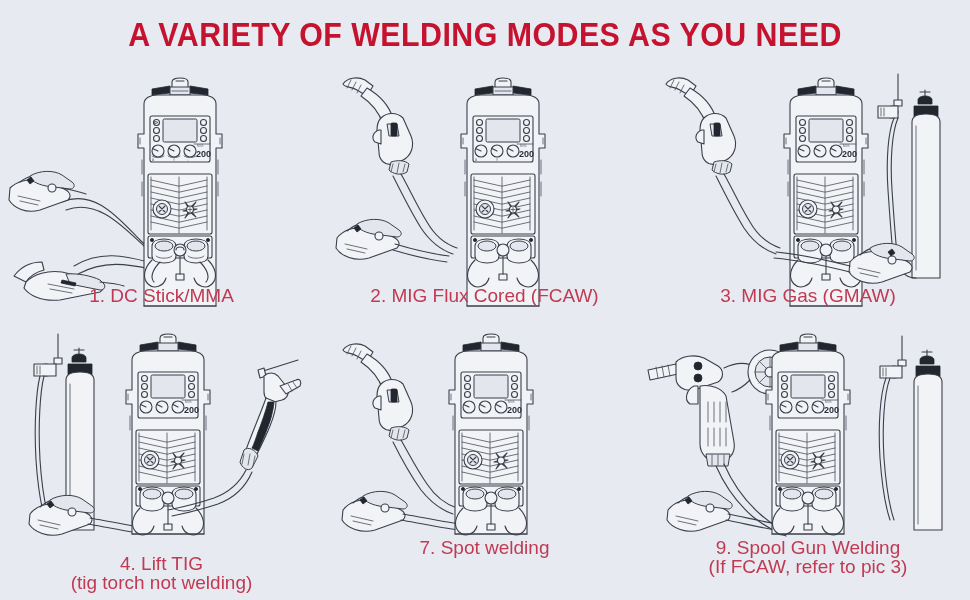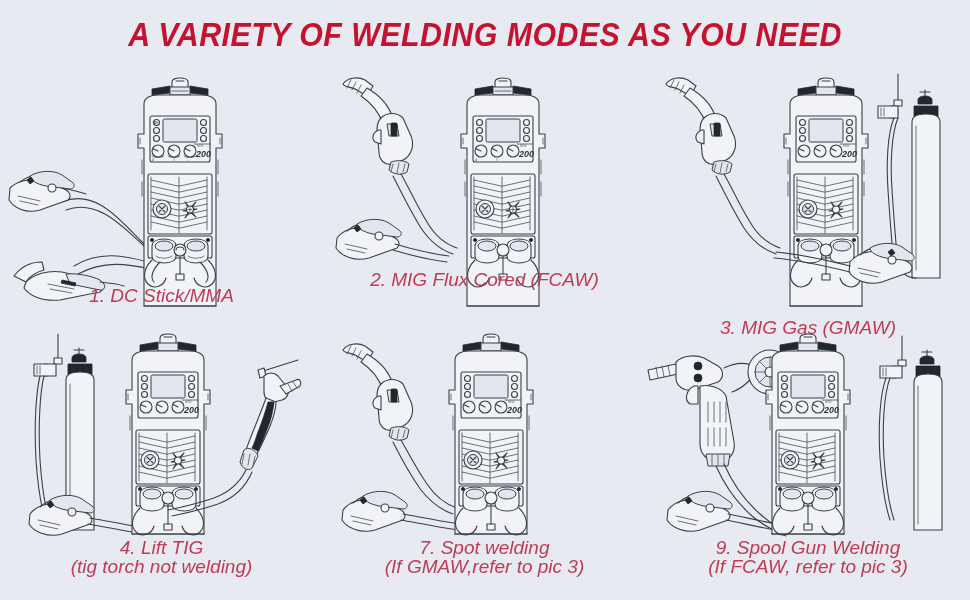--- a/index.html
+++ b/index.html
@@ -3,21 +3,21 @@
 <meta charset="utf-8">
 <style>
   html,body{margin:0;padding:0;}
   body{
     width:970px;height:600px;
     background:#e8eaf2;
     font-family:"Liberation Sans","DejaVu Sans",sans-serif;
     overflow:hidden;
     position:relative;
   }
-  #page{position:relative;width:970px;height:432px;font-style:italic;}
+  #page{position:relative;width:970px;height:432px;}
 
   
   .title{
     position:absolute;left:0;top:16px;width:970px;
     text-align:center;
     font-family:"Liberation Sans","DejaVu Sans",sans-serif;
     font-weight:bold;
     font-size:33px;
     letter-spacing:0.5px;
     color:#c4122f;
@@ -318,21 +318,21 @@
             <ellipse class="fl-w" cx="54" cy="172" rx="6" ry="6"></ellipse>
             <path class="ln-s" d="M54,178 L54,196"></path>
           </g>
           <path class="ln-s" d="M50,196 L58,196 L58,202 L50,202 Z"></path>
         </g>
         <path class="ln-s" d="M26,182 C18,190 16,200 22,206 C28,212 38,208 40,200"></path>
         <path class="ln-s" d="M82,182 C90,190 92,200 86,206 C80,212 70,208 68,200"></path>
         <path class="ln-s" d="M18,228 L90,228"></path>
       </g>
     </svg>
-    <div class="caption" style="top:200px;text-align:center;">
+    <div class="caption" style="top:216px;text-align:center;">
       <span class="ln">2. MIG Flux Cored (FCAW)</span>
     </div>
   </div>
 
   <div class="panel" style="left:646px;top:70px;width:324px;height:250px;">
     <svg class="scene" width="324" height="230" viewBox="0 0 324 230">
 
       <g>
         <path class="fl-w" d="M20,14 C24,8 34,6 42,10 L50,16 L44,26 L34,20 C28,16 22,18 20,14 Z"></path>
         <path class="ln-t" d="M28,10 L24,18 M33,12 L29,20 M38,15 L34,23"></path>
@@ -455,21 +455,21 @@
         <path class="ln-s" d="M18,37 C28,28 44,26 54,30 L64,36"></path>
         <path class="fl-l" d="M28,30 C38,24 52,24 60,29 L70,36 C74,39 72,43 68,43 L44,40 C34,38 28,34 28,30 Z"></path>
         <circle class="fl-w" cx="50" cy="42" r="4"></circle>
         <path class="ln-t" d="M16,50 L38,55"></path>
           <path class="ln-t" d="M18,55 L36,59"></path>
         <path class="fl-d" d="M46,34 l4,-3 l3,4 l-4,3 Z"></path>
         <path class="ln-s" d="M8,48 C-16,42 -44,36 -66,34"></path>
         <path class="ln-s" d="M8,54 C-16,48 -46,42 -68,40"></path>
       </g>
     </svg>
-    <div class="caption" style="top:216px;margin-top:32px;">
+    <div class="caption" style="top:216px;">
       <span class="ln">3. MIG Gas (GMAW)</span>
     </div>
   </div>
 
   <div class="panel" style="left:0px;top:330px;width:323px;height:270px;">
     <svg class="scene" width="323" height="220" viewBox="0 0 323 220">
 
       <g transform="translate(28,0)">
         <path class="ln-s" d="M30,4 L30,28"></path>
         <path class="fl-w" d="M26,28 L34,28 L34,34 L26,34 Z"></path>
@@ -589,21 +589,21 @@
         <path class="fl-w" d="M40,28 L56,22 C60,20 62,24 60,28 L46,36 Z"></path>
         <path class="ln-t" d="M48,26 L52,33 M53,24 L57,30"></path>
         <path class="fl-w" d="M26,40 C24,46 20,56 16,66 C12,76 8,86 6,92 L16,98 C20,90 26,78 30,68 C34,58 36,48 36,44 Z"></path>
         <path class="fl-d" d="M28,44 C26,52 22,64 18,74 C16,80 14,86 12,90 L18,93 C22,84 28,70 31,60 C33,52 34,46 34,44 Z"></path>
         <path class="fl-l" d="M4,92 C8,88 16,92 18,98 L12,110 C8,114 2,110 0,104 Z"></path>
         <path class="ln-t" d="M4,96 L2,106 M10,96 L8,107 M15,98 L13,108"></path>
         <path class="ln-s" d="M6,112 C0,124 -10,134 -26,140 C-44,146 -62,150 -72,152"></path>
         <path class="ln-s" d="M12,114 C6,128 -6,140 -22,146 C-40,152 -58,156 -68,158"></path>
       </g>
     </svg>
-    <div class="caption" style="top:208px;">
+    <div class="caption" style="top:224px;">
       <span class="ln">4. Lift TIG</span>
       <span class="ln">(tig torch not welding)</span>
     </div>
   </div>
 
   <div class="panel" style="left:323px;top:330px;width:323px;height:270px;">
     <svg class="scene" width="323" height="220" viewBox="0 0 323 220">
 
       <g transform="translate(0,6)">
         <path class="fl-w" d="M20,14 C24,8 34,6 42,10 L50,16 L44,26 L34,20 C28,16 22,18 20,14 Z"></path>
@@ -708,21 +708,20 @@
           </g>
           <path class="ln-s" d="M50,190 L58,190 L58,196 L50,196 Z"></path>
         </g>
         <path class="ln-s" d="M26,174 C18,182 16,192 22,198 C28,204 38,200 40,192"></path>
         <path class="ln-s" d="M82,174 C90,182 92,192 86,198 C80,204 70,200 68,192"></path>
         <path class="ln-s" d="M18,200 L90,200"></path>
       </g>
     </svg>
     <div class="caption" style="top:208px;">
       <span class="ln">7. Spot welding</span>
-      <span class="ln">(If GMAW,refer to pic 3)</span>
     </div>
   </div>
 
   <div class="panel" style="left:646px;top:330px;width:324px;height:270px;">
     <svg class="scene" width="324" height="220" viewBox="0 0 324 220">
 
       <g transform="translate(-8,16)">
 
         <path class="fl-w" d="M10,24 L38,18 L40,28 L12,34 Z"></path>
         <path class="ln-t" d="M18,21 L20,32 M24,20 L26,31 M30,19 L32,30"></path>

